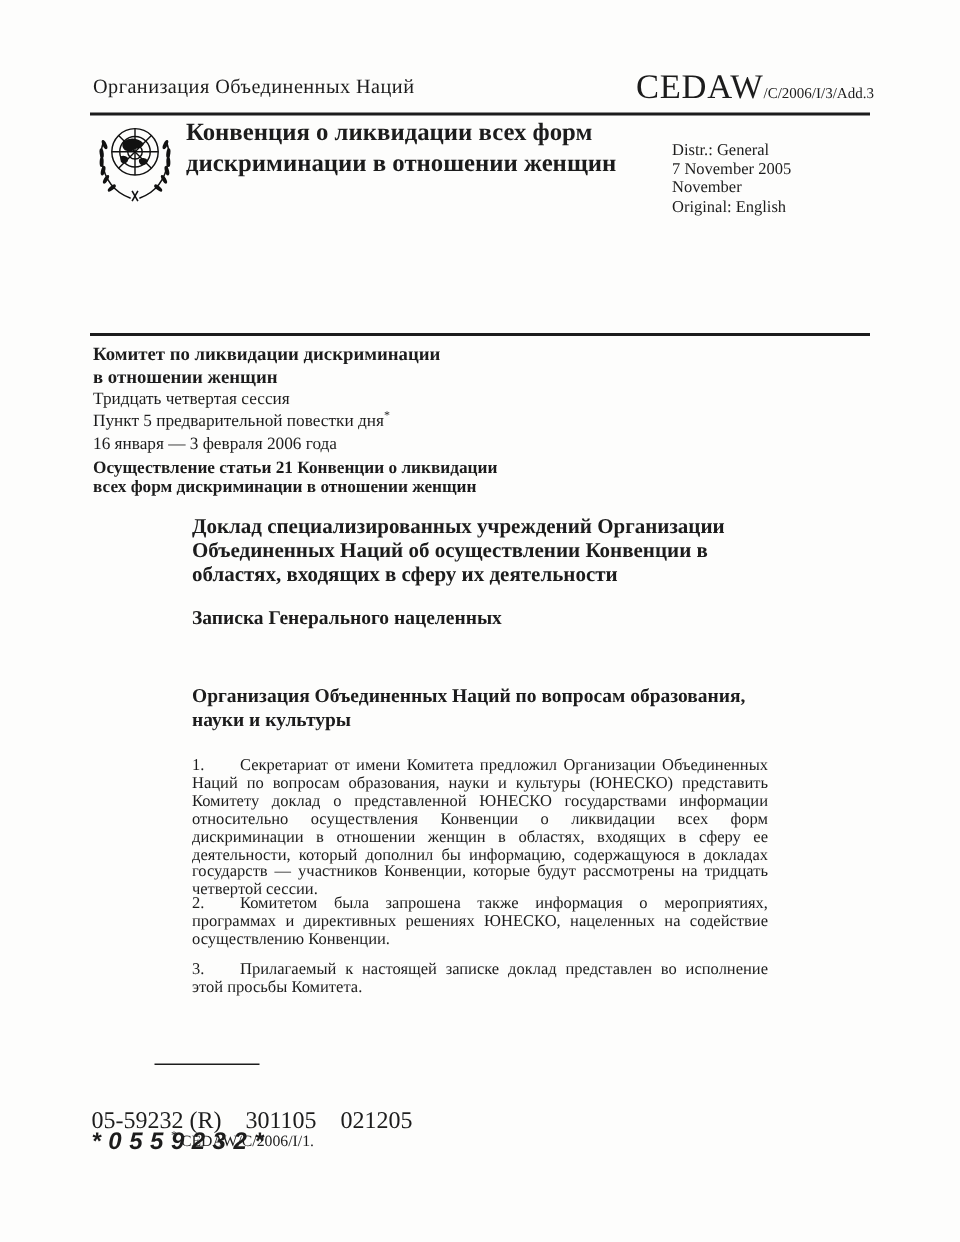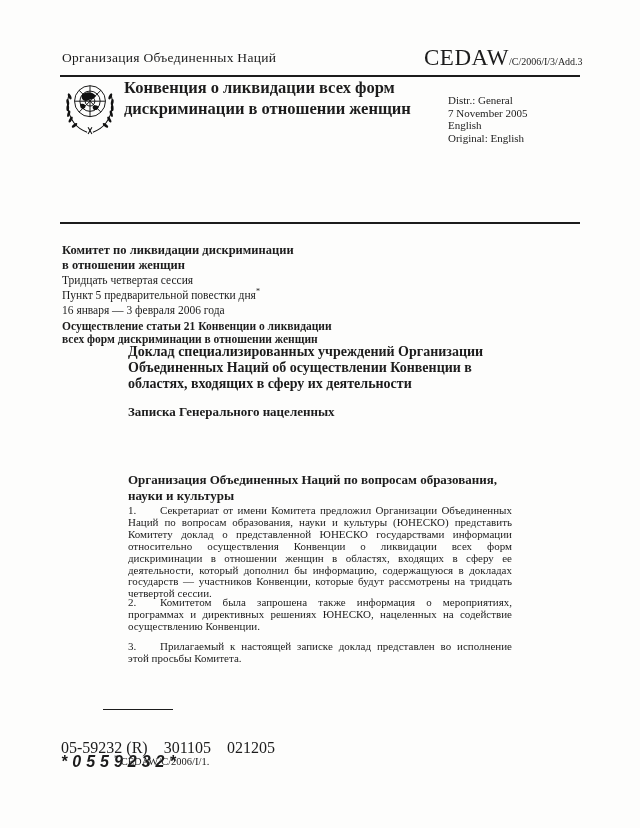--- a/index.html
+++ b/index.html
@@ -20,32 +20,32 @@
   .rule-1{position:absolute;left:60px;top:75px;width:520px;height:2px;background:#1c1c1c;}
   .emblem{position:absolute;left:61px;top:78px;width:58px;height:58px;}
   .masthead-title{
     position:absolute;left:124px;top:78px;width:300px;
     font-size:16.5px;font-weight:bold;line-height:20.5px;
   }
   .distribution{position:absolute;left:448px;top:94px;font-size:11px;line-height:12.6px;}
 
   
   .rule-2{position:absolute;left:60px;top:222px;width:520px;height:2.4px;background:#1c1c1c;}
-  .committee{position:absolute;left:62px;top:243px;font-size:11.5px;line-height:13.2px;}
+  .committee{position:absolute;left:62px;top:229px;font-size:11.5px;line-height:13.2px;}
   .committee .cname{font-size:12.5px;font-weight:bold;line-height:14.5px;}
   .committee .meta{margin-top:2px;}
   .committee .subject{font-weight:bold;margin-top:2px;}
   sup{font-size:8px;vertical-align:super;line-height:0;}
 
   
   .col{position:absolute;left:128px;width:384px;}
   .report-title{top:344px;font-size:14px;font-weight:bold;line-height:15.8px;}
   .report-subtitle{top:404px;font-size:13px;font-weight:bold;}
   .addendum{top:430px;font-size:11px;font-weight:bold;}
-  .section-heading{top:456px;font-size:13px;font-weight:bold;line-height:16px;margin-top:16px;}
+  .section-heading{top:456px;font-size:13px;font-weight:bold;line-height:16px;}
   .para{font-size:11px;line-height:11.9px;text-align:justify;}
   .para .pnum{display:inline-block;width:32px;}
   .para-1{top:494px;}
   .para-2{top:586px;}
   .para-3{top:630px;}
 
   
   .footnote-sep{position:absolute;left:103px;top:709px;width:70px;height:1px;background:#1c1c1c;}
   .footnote{position:absolute;left:114px;top:756px;font-size:10.5px;}
   .footer-line{position:absolute;left:61px;top:739px;font-size:16px;}
@@ -104,21 +104,21 @@
       <ellipse cx="53" cy="25" rx="3.4" ry="1.4" transform="rotate(98 53 25)"></ellipse>
       <ellipse cx="51" cy="19" rx="3.4" ry="1.4" transform="rotate(115 51 19)"></ellipse>
     </g>
   </svg>
 
   <div class="masthead-title">Конвенция о ликвидации всех форм дискриминации в отношении женщин</div>
 
   <div class="distribution">
     <div>Distr.: General</div>
     <div>7 November 2005</div>
-    <div>English</div>
+    <div>November</div>
     <div>Original: English</div>
   </div>
 
   <div class="rule-2"></div>
 
   <div class="committee">
     <div class="cname">Комитет по ликвидации дискриминации</div>
     <div class="cname">в отношении женщин</div>
     <div class="meta">Тридцать четвертая сессия</div>
     <div class="meta"><span>Пункт 5 предварительной повестки дня</span><sup>*</sup></div>

